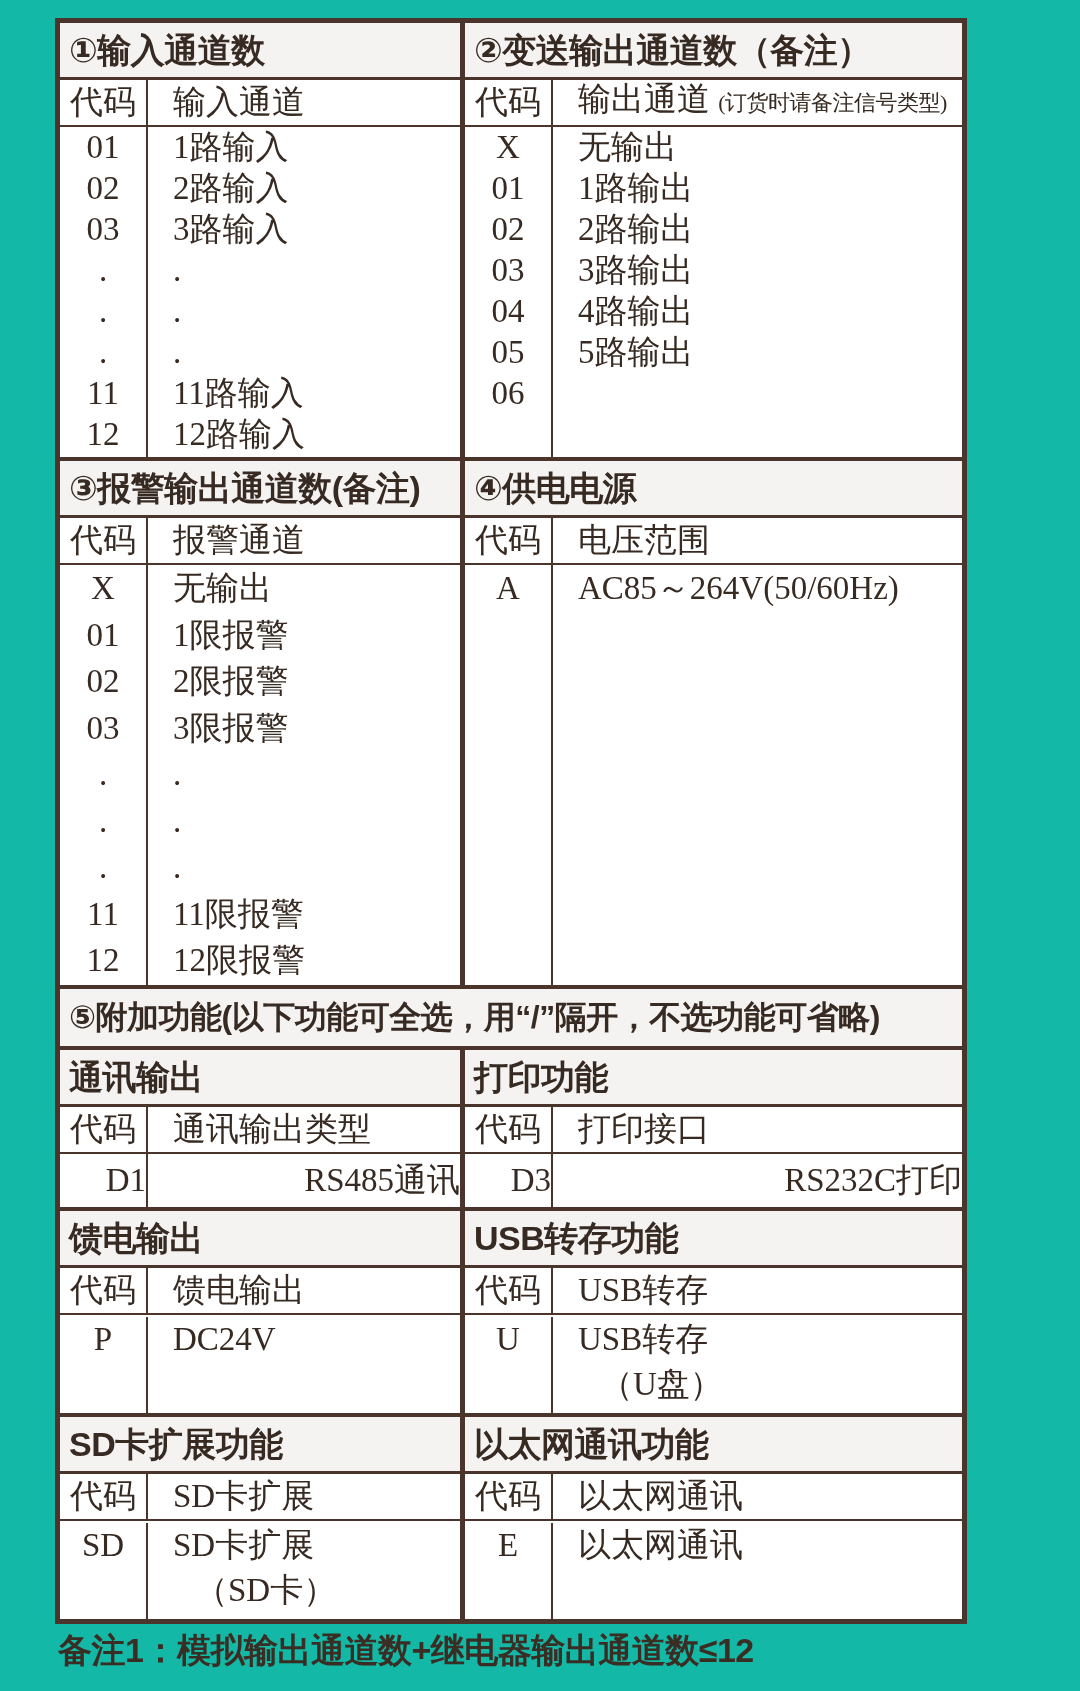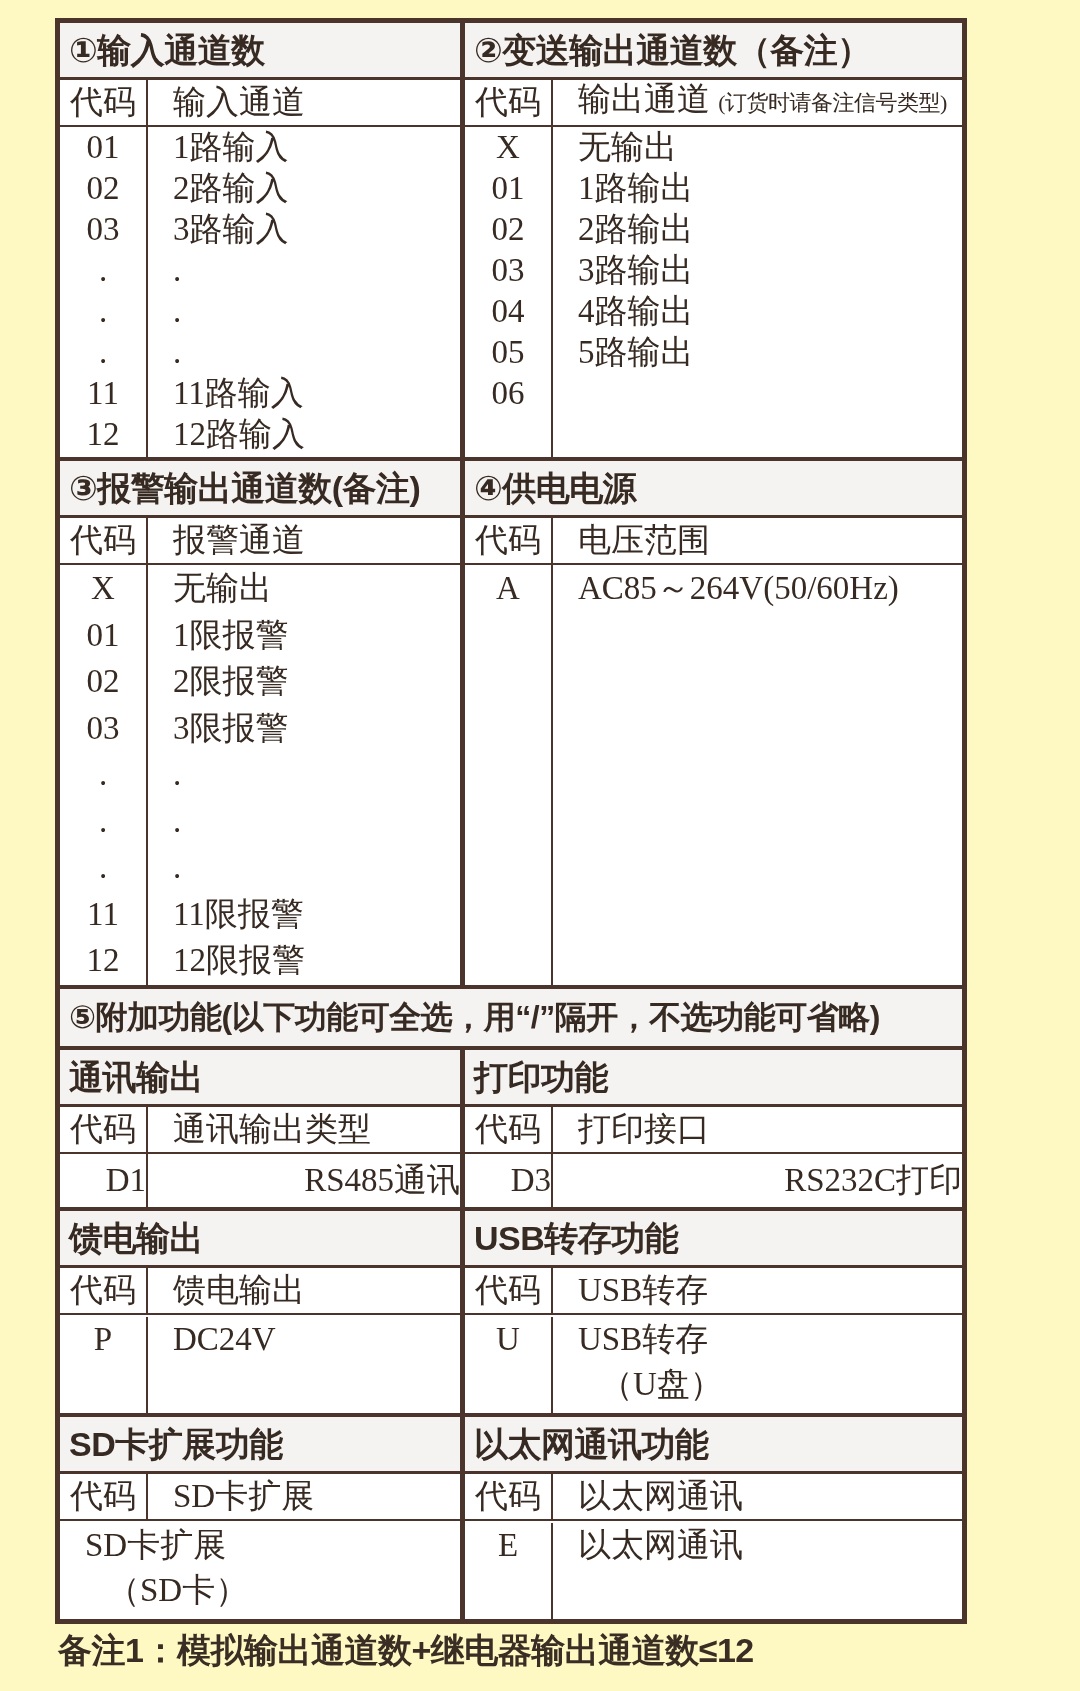--- a/index.html
+++ b/index.html
@@ -1,19 +1,19 @@
 <!DOCTYPE html>
 <html><head>
 <meta charset="utf-8">
 <style>
   html,body{margin:0;padding:0;}
   .page{
     position:relative;
     width:1080px;height:1691px;
-    background:#fef9c3;
+    background:#14b8a6;
     font-family:"Liberation Serif","DejaVu Serif",serif;
     color:#372a22;
     overflow:hidden;
   }
   .tbl{
     position:absolute;left:55px;top:18px;width:912px;
     border:5px solid #4a342b;
     box-sizing:border-box;
     background:#ffffff;
   }
@@ -252,20 +252,23 @@
     </div>
 
     <div class="block last">
       <div class="half lhalf">
         <div class="sec-title">SD卡扩展功能</div>
         <div class="hdr">
           <div class="ccol">代码</div>
           <div class="dcol">SD卡扩展</div>
         </div>
         <div class="data d-b">
+          <div class="ccol">
+            <div class="cell">SD</div>
+          </div>
           <div class="dcol">
             <div class="cell">SD卡扩展</div>
             <div class="cell indent2">（SD卡）</div>
           </div>
         </div>
       </div>
       <div class="half rhalf">
         <div class="sec-title">以太网通讯功能</div>
         <div class="hdr">
           <div class="ccol">代码</div>

